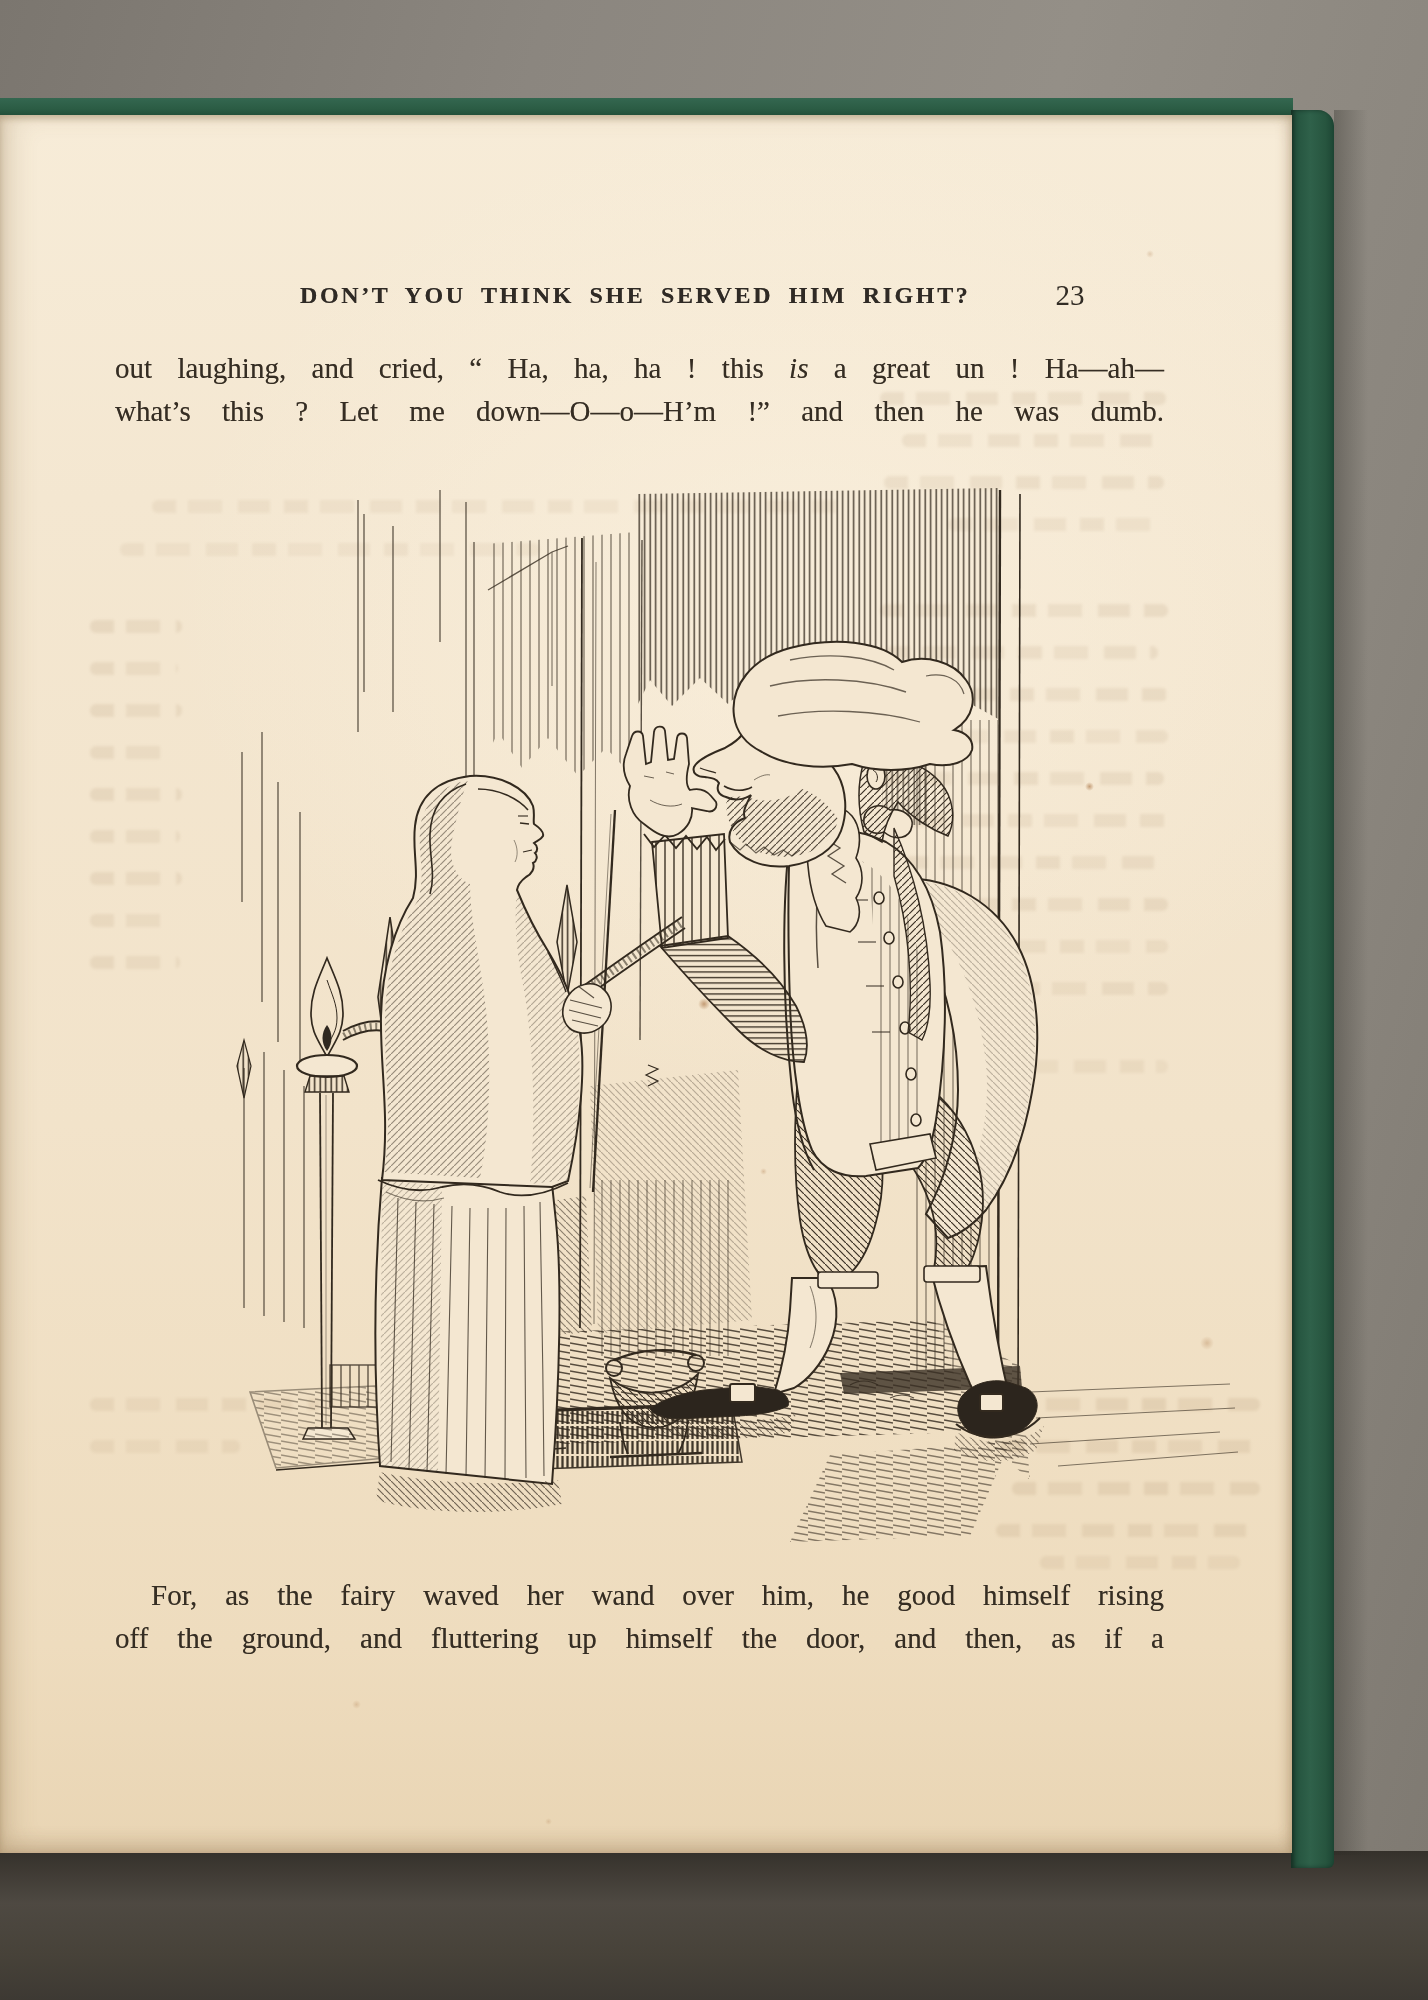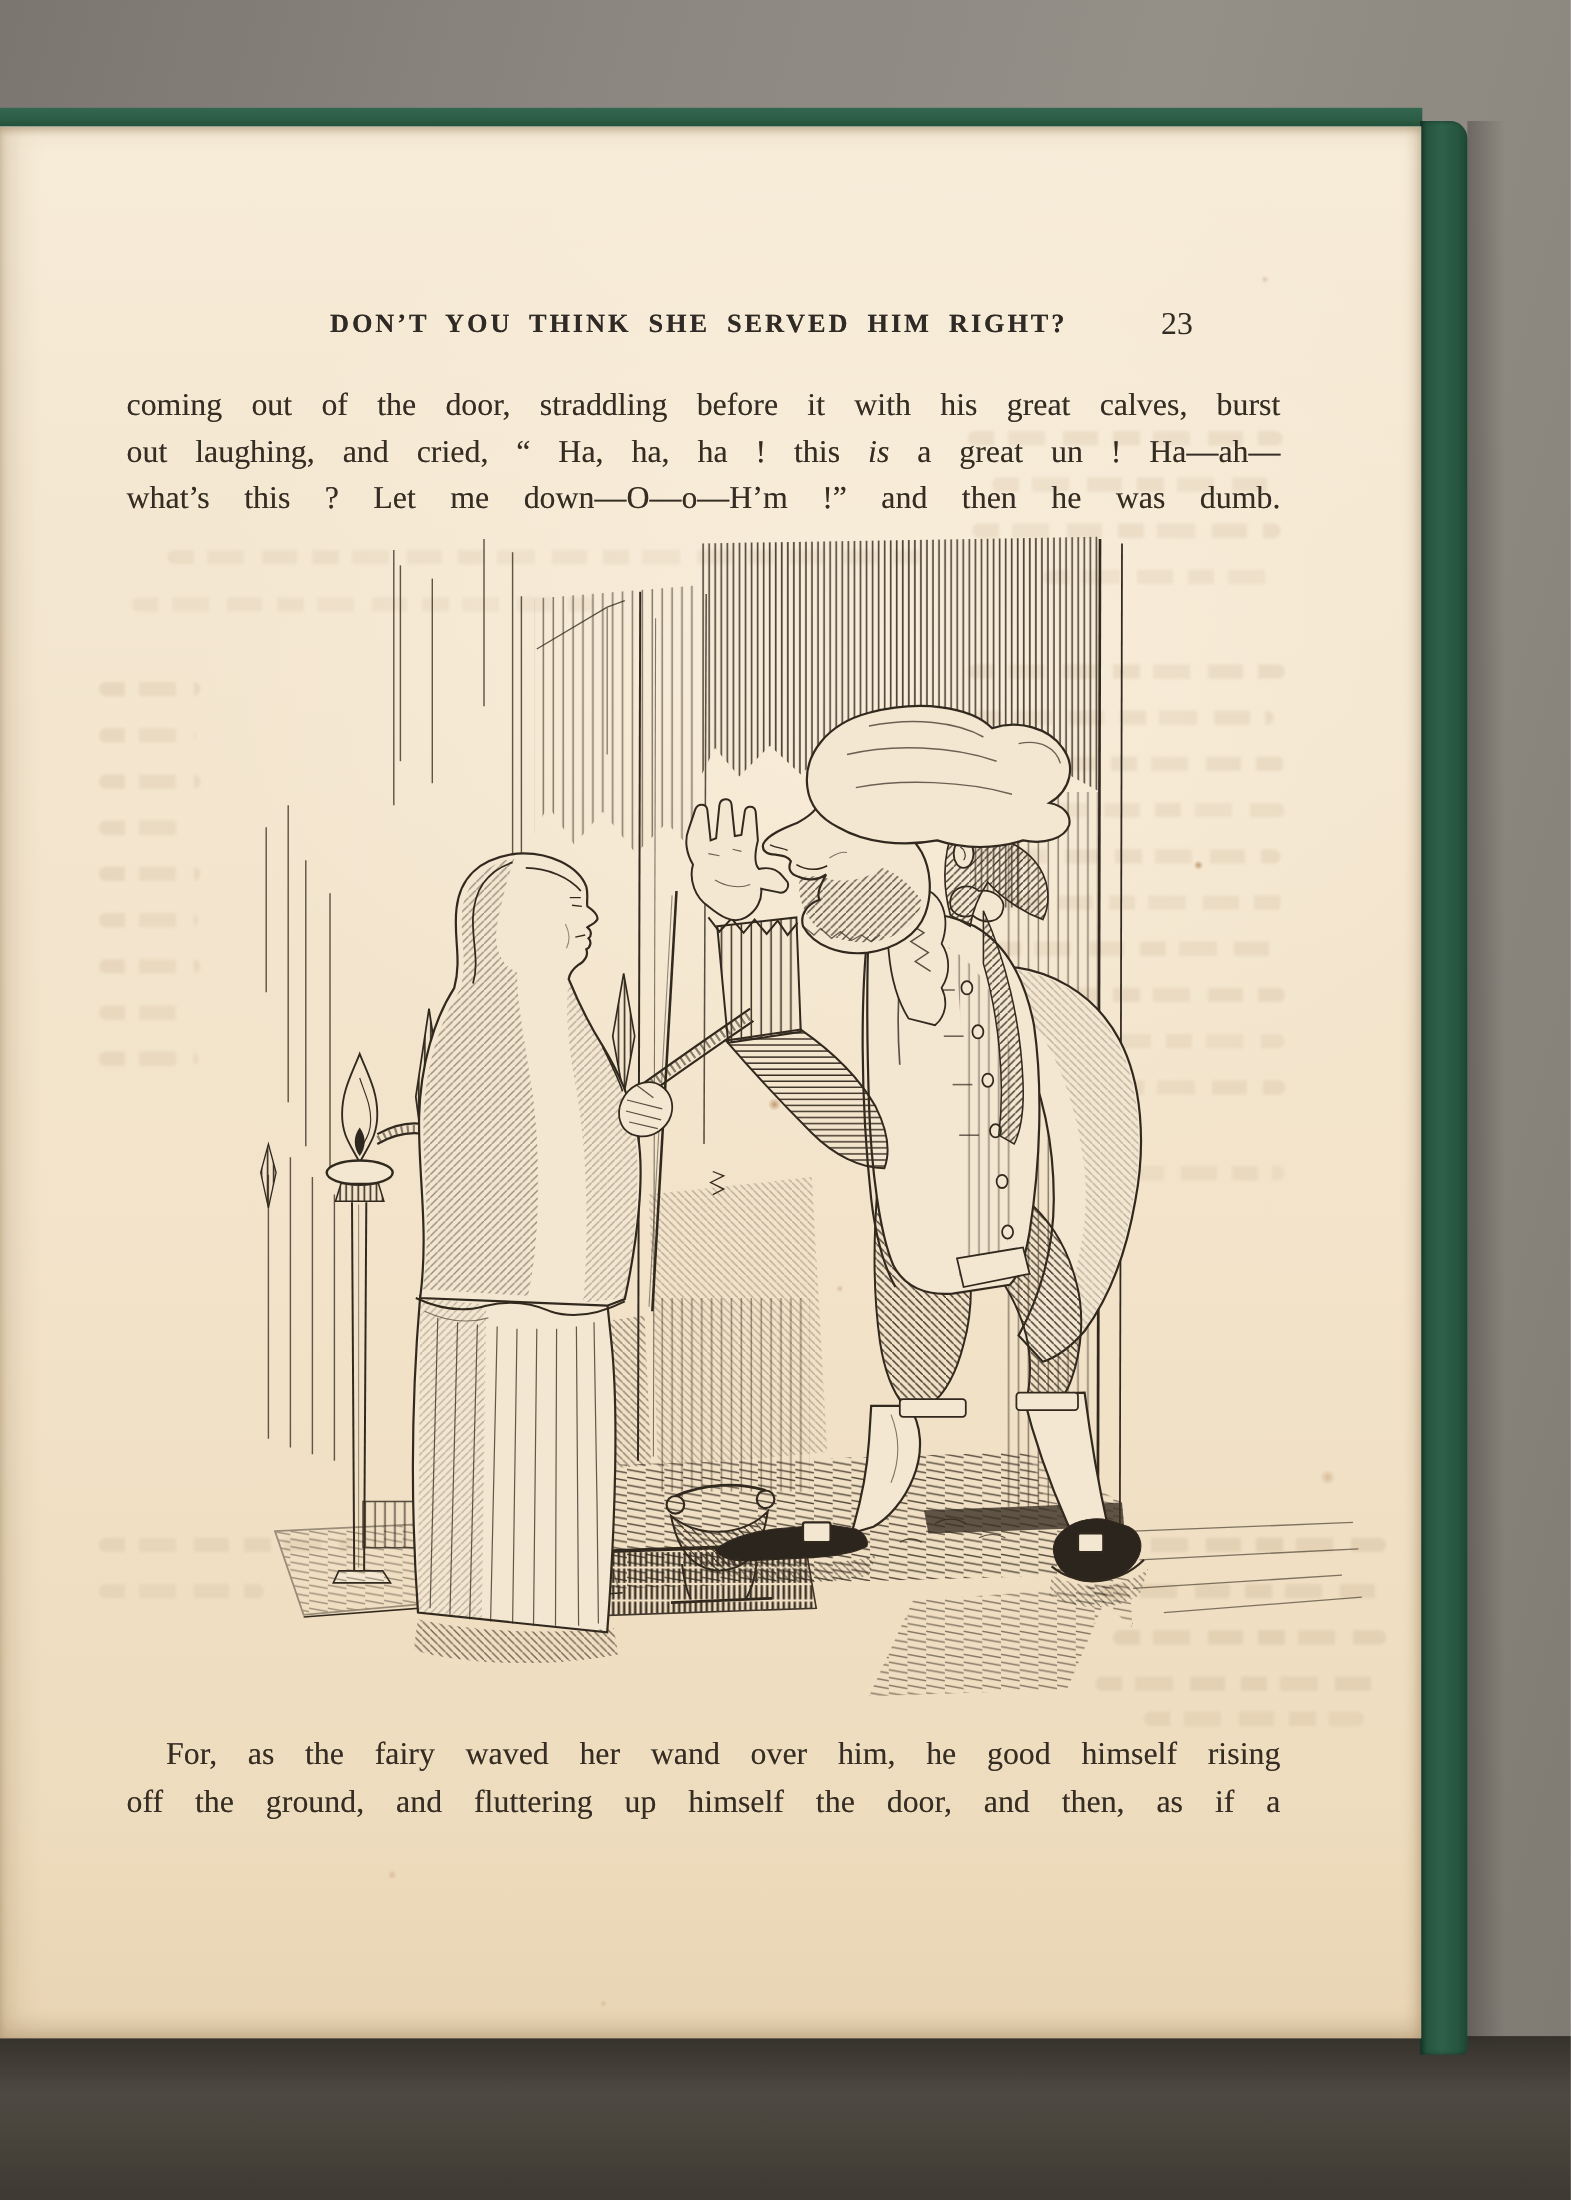--- a/index.html
+++ b/index.html
@@ -94,21 +94,20 @@
   <div class="abs ghost" style="left:996px;top:1524px;width:262px;opacity:.27"></div>
   <div class="abs ghost" style="left:1040px;top:1556px;width:200px;opacity:.22"></div>
   <div class="abs ghost" style="left:90px;top:1398px;width:230px;opacity:.22"></div>
   <div class="abs ghost" style="left:90px;top:1440px;width:150px;opacity:.20"></div>
 </div>
 
 <div class="abs running-head">DON’T YOU THINK SHE SERVED HIM RIGHT?</div>
 <div class="abs folio">23</div>
 
 <div class="abs para p-top">
-  <div class="tline">coming out of the door, straddling before it with his great calves, burst</div>
   <div class="tline"><span>out laughing, and cried, “ Ha, ha, ha ! this </span><em class="bkit">is</em><span> a great un !   Ha—ah—</span></div>
   <div class="tline last">what’s this ?   Let me down—O—o—H’m !” and then he was dumb.</div>
 </div>
 
 <div class="abs para p-bottom">
   <div class="tline indent">For, as the fairy waved her wand over him, he good himself rising</div>
   <div class="tline last">off the ground, and fluttering up himself the door, and then, as if a</div>
 </div>
 
 <svg class="abs illustration" viewBox="0 0 1010 1130">

